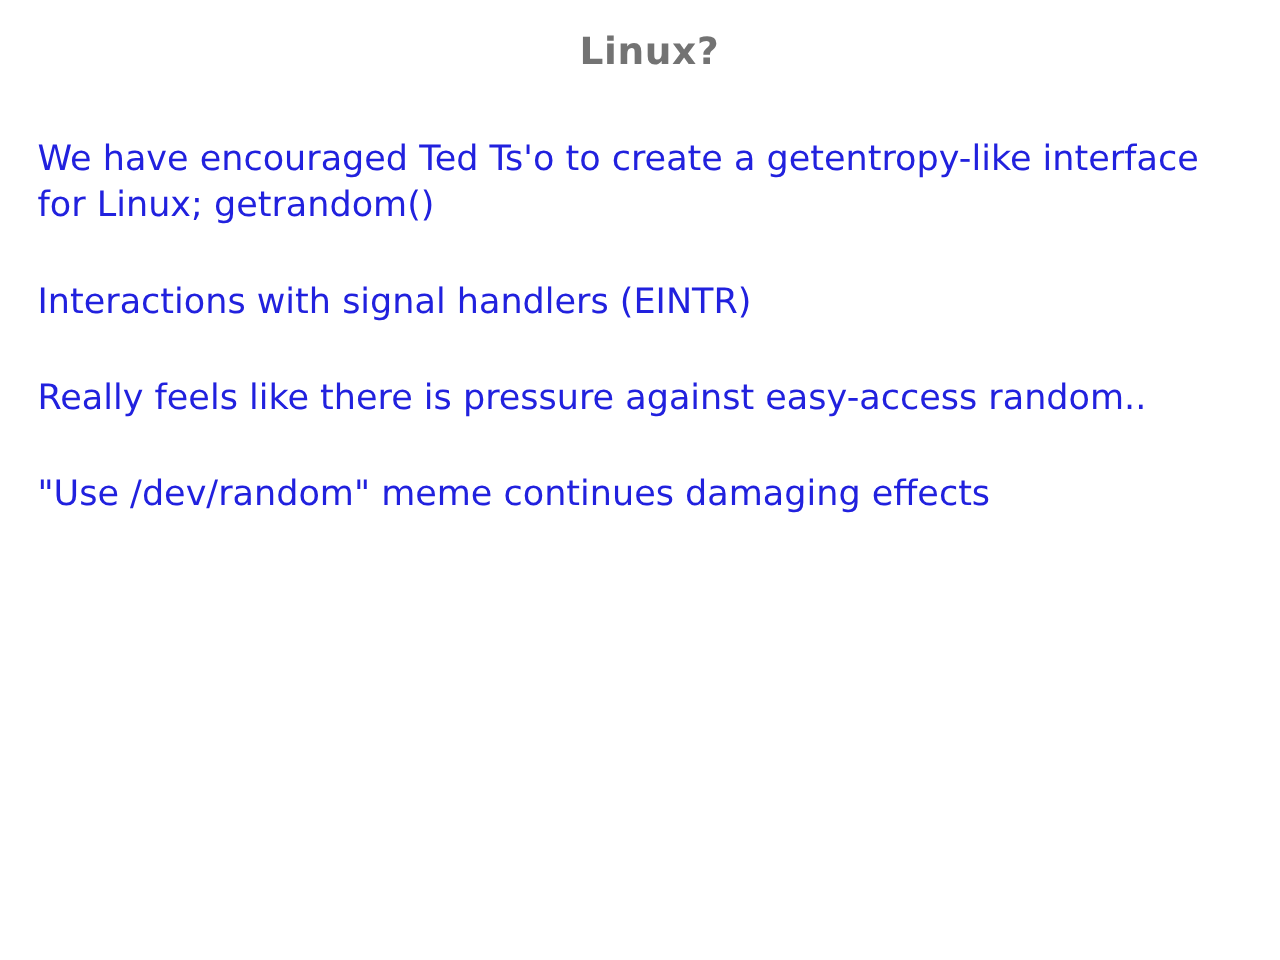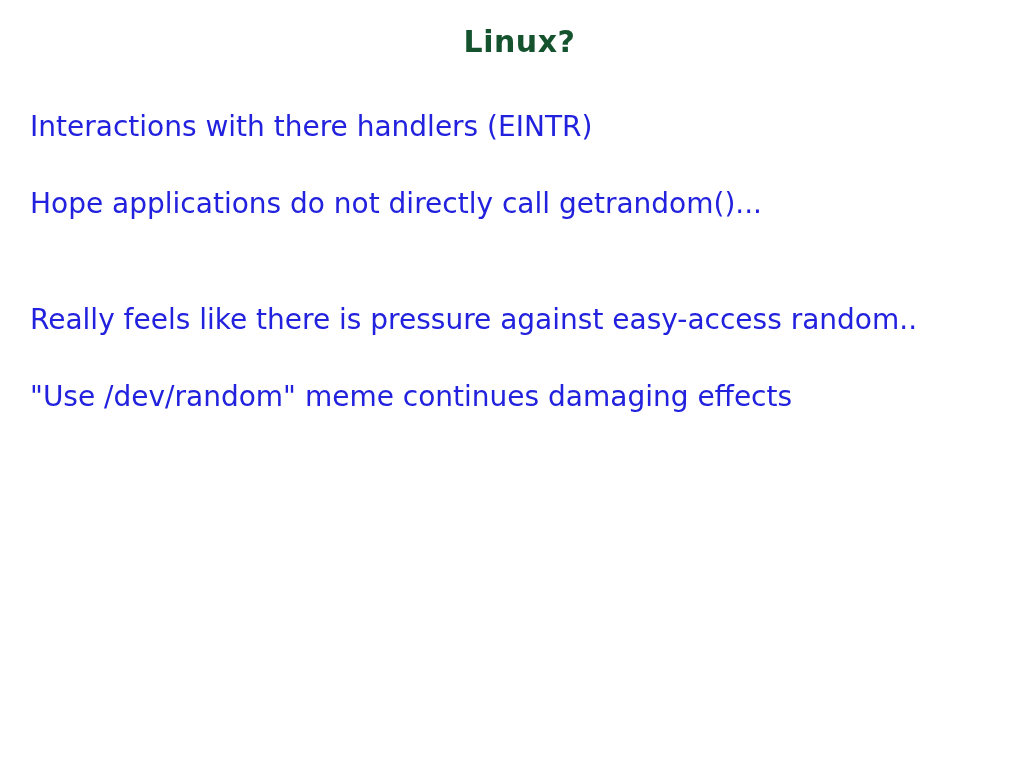--- a/index.html
+++ b/index.html
@@ -44,35 +44,35 @@
   }
   .line:empty {
     display: none;
   }
 </style>
 </head>
 <body>
 
 <div class="slide" style="background: rgb(255, 255, 255);">
 
-  <h1 class="slide-title" style="color: #14532d; margin-left: 15px;">Linux?</h1>
+  <h1 class="slide-title" style="color: #737373; margin-left: 15px;">Linux?</h1>
 
   <div class="slide-body" style="color: rgb(33, 33, 222);">
 
+    <div class="para">
+      <div class="line">We have encouraged Ted Ts'o to create a getentropy-like interface</div>
+      <div class="line">for Linux; getrandom()</div>
+    </div>
 
 
     <div class="para">
-      <div class="line">Interactions with there handlers (EINTR)</div>
+      <div class="line">Interactions with signal handlers (EINTR)</div>
 
     </div>
 
-    <div class="para gap-after">
-      <div class="line">Hope applications do not directly call getrandom()...</div>
-
-    </div>
 
 
     <div class="para">
       <div class="line">Really feels like there is pressure against easy-access random..</div>
 
     </div>
 
     <div class="para">
       <div class="line">"Use /dev/random" meme continues damaging effects</div>
 

